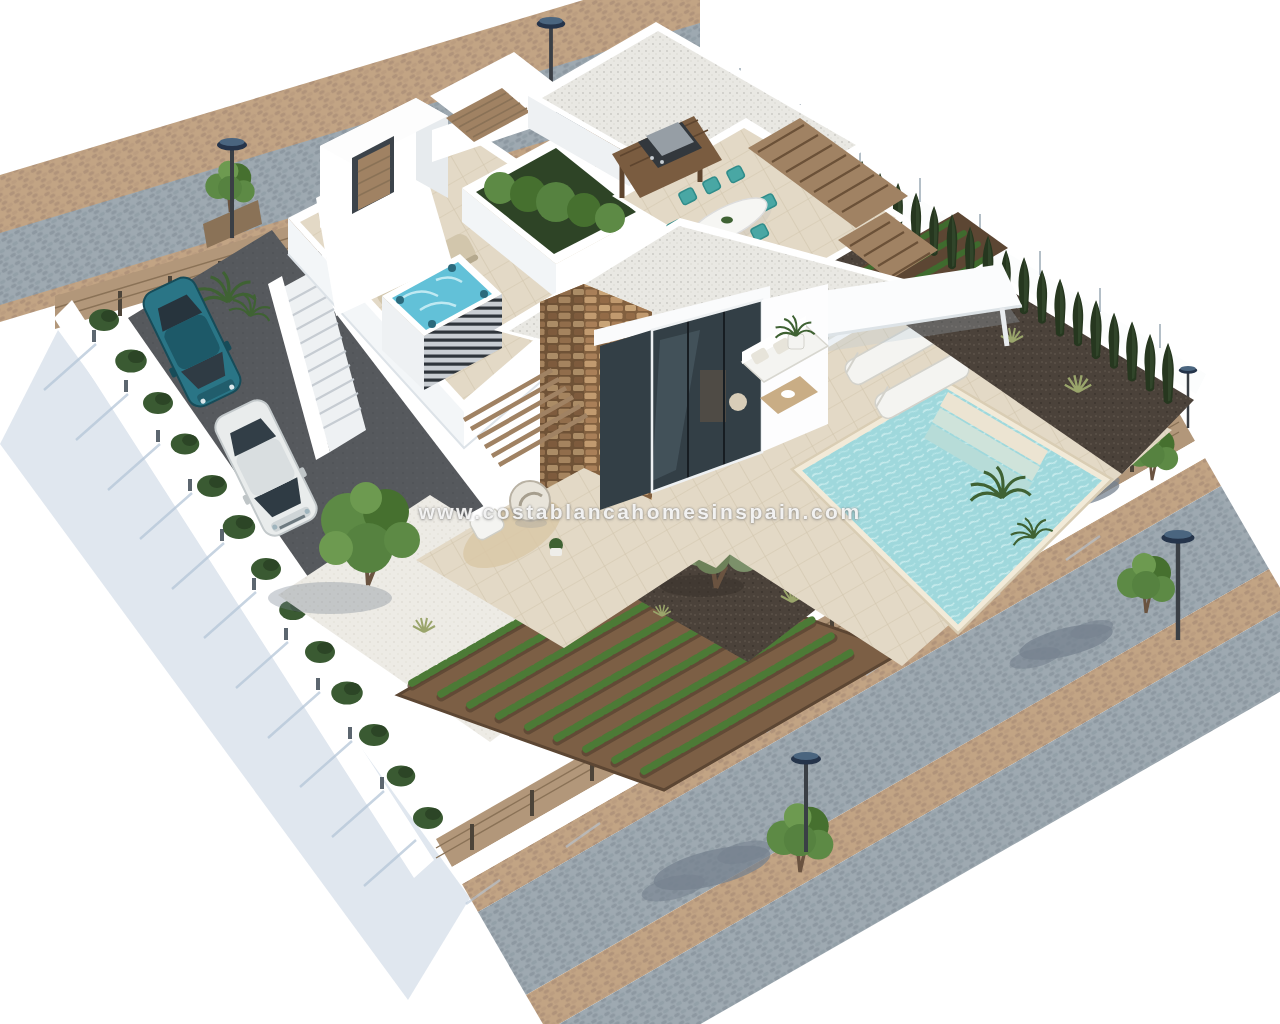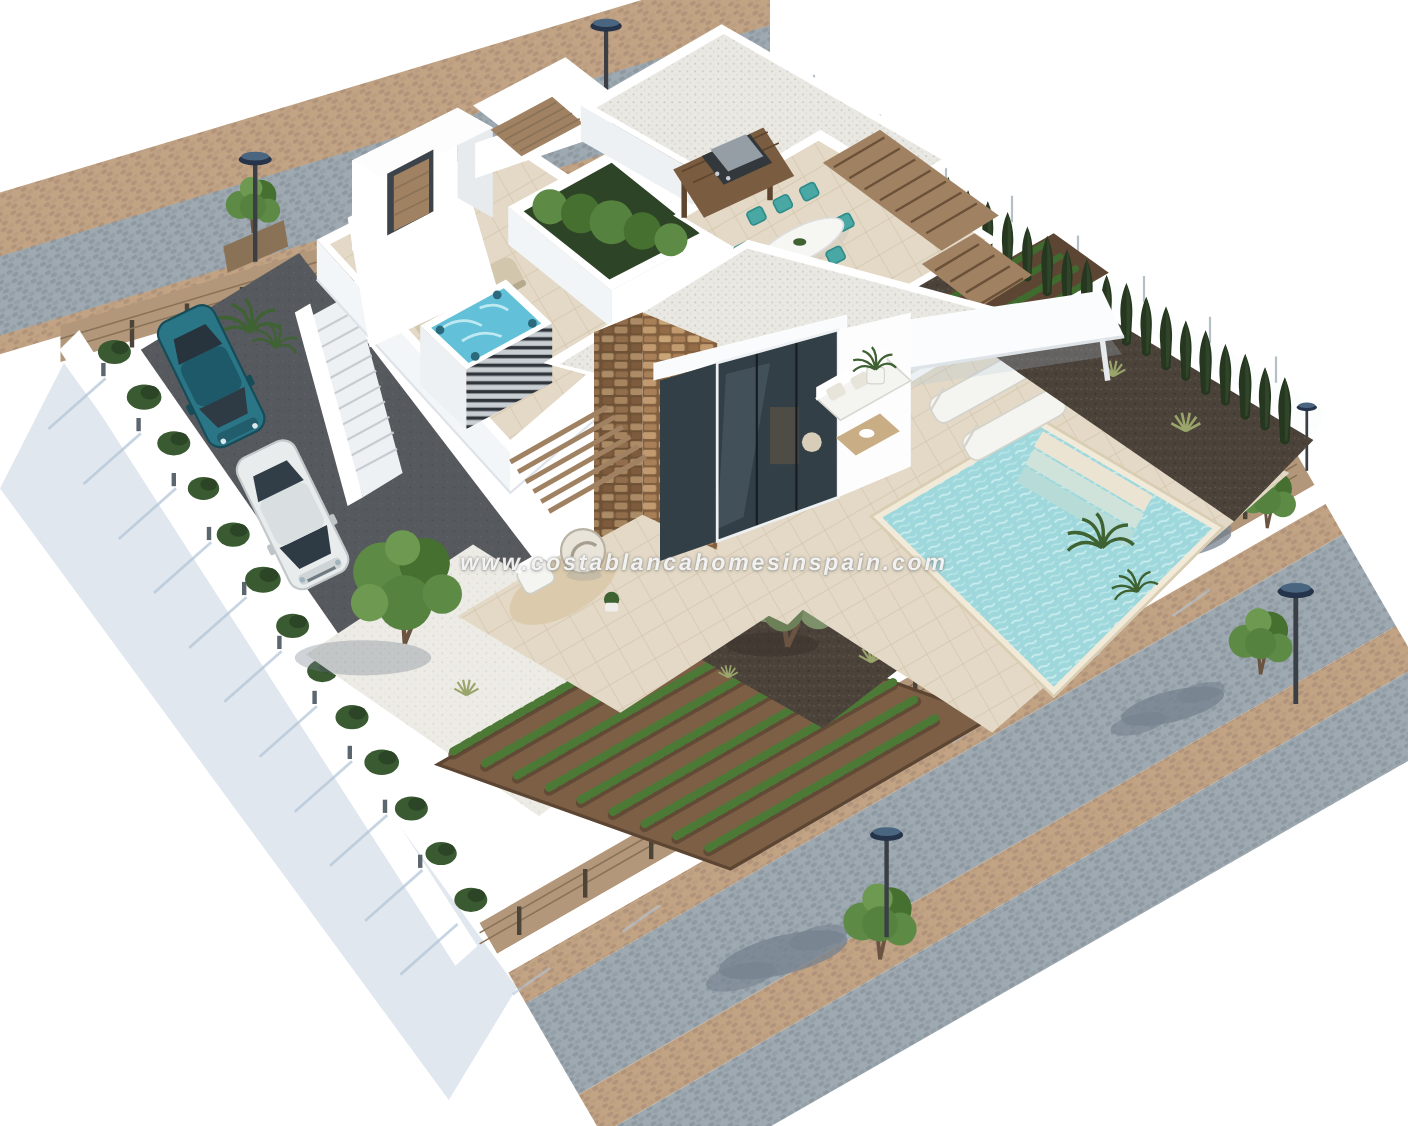--- a/index.html
+++ b/index.html
@@ -1,17 +1,17 @@
 <!DOCTYPE html>
 <html style="--pageBg: #ffffff; --cobbleGray: #9ea9b1; --cobbleGrayDark: #8d98a1; --cobbleTan: #c2a484; --cobbleTanDark: #b0937a; --wood: #b2977a; --woodDark: #8a7257; --woodSlat: #a08263; --asphalt: #56595d; --asphaltDark: #4a4d51; --wallWhite: #ffffff; --wallShade: #eef1f3; --wallShade2: #e2e7ea; --shadowBlue: #b5c6d8; --shadowSlate: #76828f; --hedgeGreen: #3a5a32; --hedgeDark: #2c4526; --cypress: #26371f; --treeGreen: #5d8a45; --treeDark: #46702f; --oliveGreen: #7c906a; --gravelRoof: #e9e8e3; --gravelDot: #c9c8c2; --terraceTile: #e3d9c6; --terraceLine: #d2c5ad; --poolWater: #9fd8dc; --poolLight: #cdeff0; --jacuzziWater: #62c1d8; --stone: #a97f58; --stoneDark: #82603f; --stoneLight: #c8a477; --glass: #333f46; --glassLight: #5f727d; --soil: #7c5f45; --soilDark: #5c4633; --mulch: #4b423a; --vegGreen: #4c7a36; --whiteGravel: #edebe5; --carTeal: #2a7586; --carTealDark: #174c59; --carWhite: #e9ecec; --carGlass: #2f3b44; --metal: #3e4a55; --rugBeige: #d9c8a7; --furnWhite: #f4f4f1; --loungerBeige: #d2c6ac; --chairTeal: #49a7a4;"><head>
 <meta charset="utf-8">
 <style>
   html,body{margin:0;padding:0;background:#fff;}
   .stage{position:relative;width:1280px;height:1024px;background:var(--pageBg,#fff);overflow:hidden;
-         font-family:"Liberation Sans", sans-serif;font-style:italic;}
+         font-family:"Liberation Sans", sans-serif;}
   .stage svg{position:absolute;left:0;top:0;}
   .watermark{
     position:absolute;left:50%;top:500px;transform:translateX(-50%);
     font-size:21px;letter-spacing:2.5px;font-weight:bold;color:rgba(255,255,255,.88);
     text-shadow:0 0 2px rgba(130,130,130,.9),0 1px 3px rgba(90,90,90,.45);
     white-space:nowrap;user-select:none;}
 </style>
 </head>
 <body>
 

